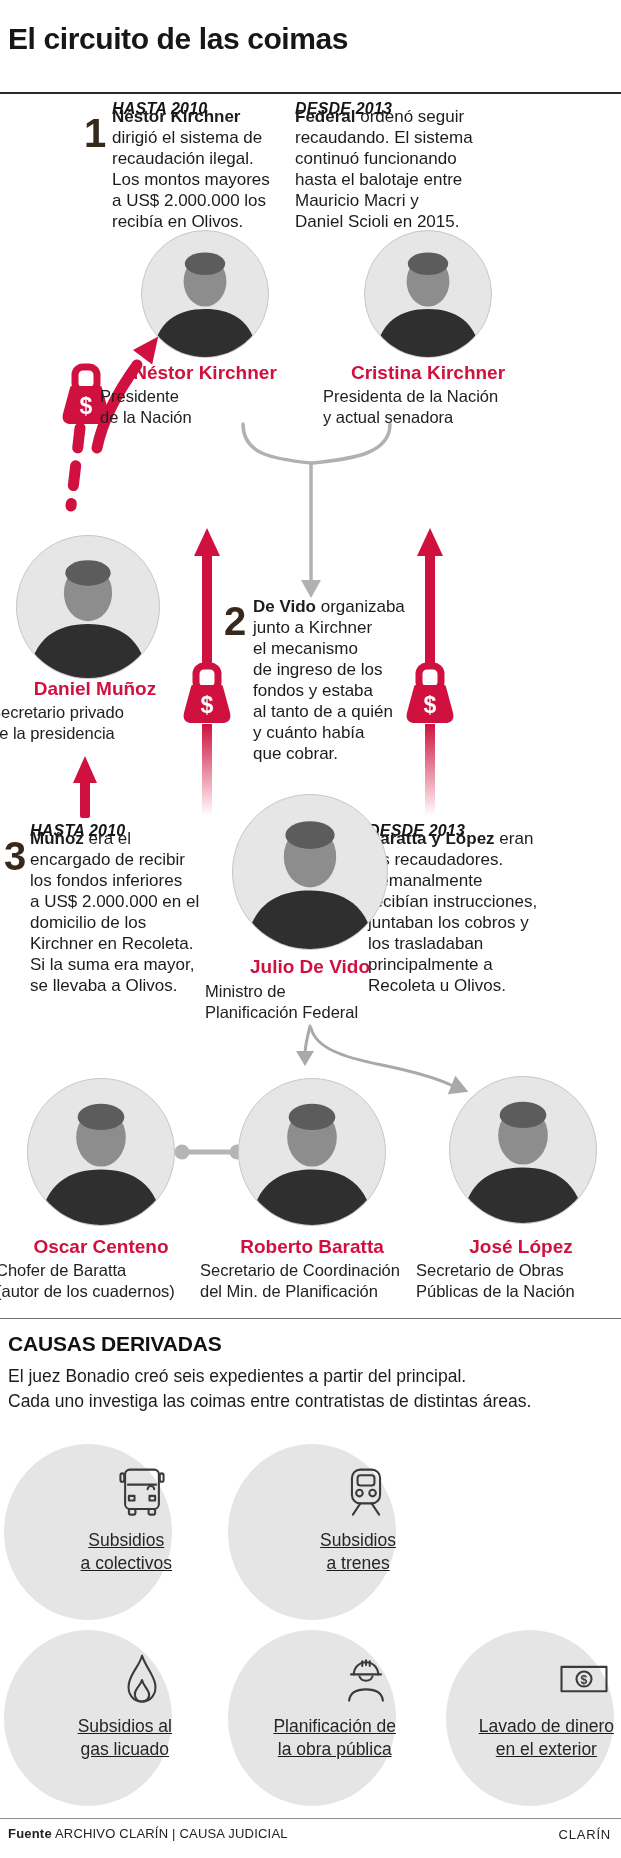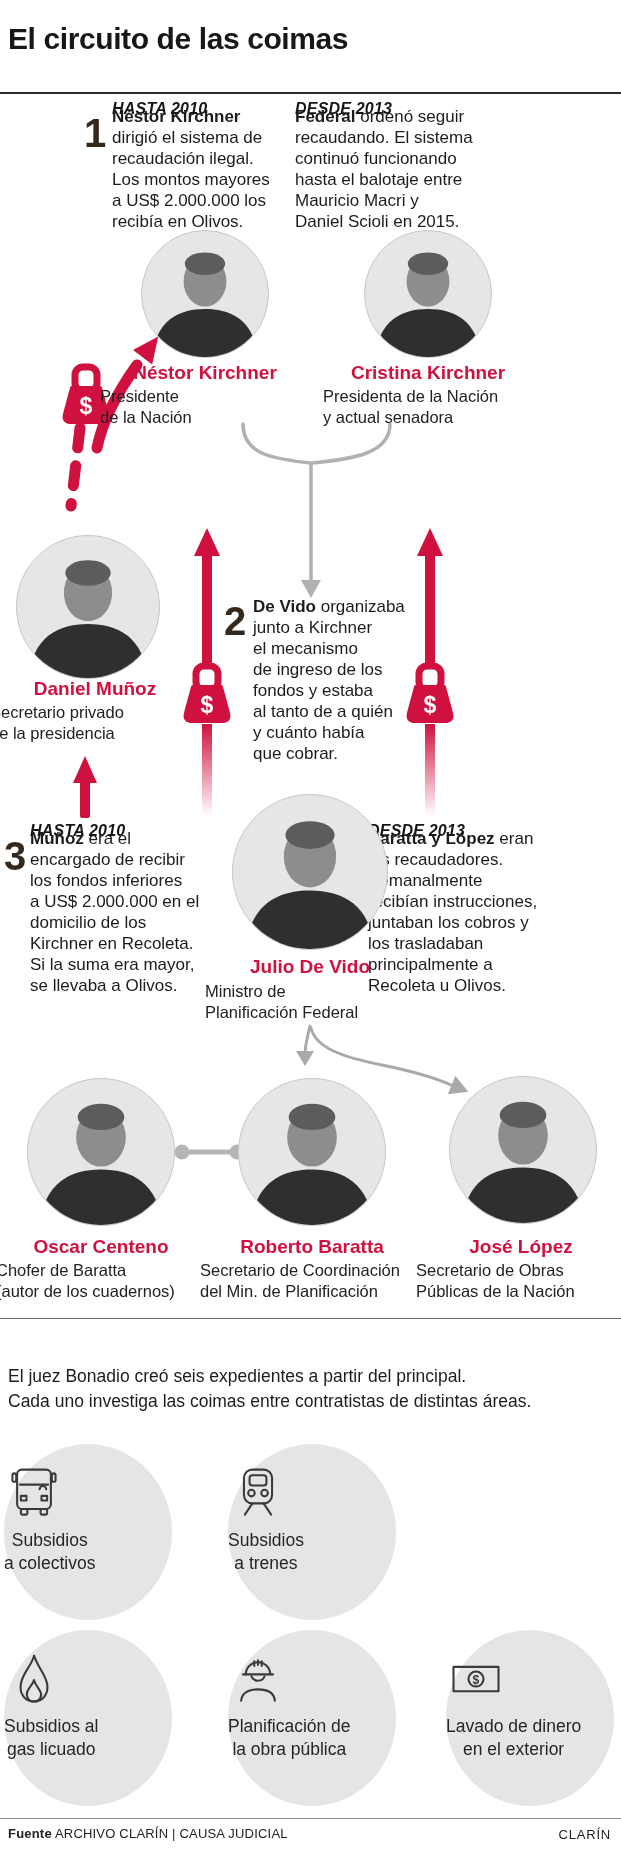--- a/index.html
+++ b/index.html
@@ -19,21 +19,21 @@
   .photo svg{width:100%;height:100%;display:block;}
   .pname{position:absolute;font-size:19px;font-weight:800;color:#d0113f;text-align:center;z-index:3;}
   .prole{position:absolute;font-size:16.5px;line-height:21px;color:#222;
          white-space:pre-line;z-index:3;}
   .flow{position:absolute;left:0;top:0;z-index:1;pointer-events:none;}
   .causas-head{position:absolute;left:8px;top:1332px;font-size:21px;font-weight:800;
                letter-spacing:-0.2px;color:#111;}
   .causas-intro{position:absolute;left:8px;top:1364px;width:606px;font-size:17.5px;line-height:25px;
                 color:#1c1c1c;white-space:pre-line;}
   .causa{position:absolute;width:168px;height:176px;border-radius:50%;background:#e5e5e5;
-         display:flex;flex-direction:column;align-items:flex-start;padding-top:20px;box-sizing:border-box;}
+         display:flex;flex-direction:column;align-items:flex-end;padding-top:20px;box-sizing:border-box;text-decoration:underline;}
   .causa svg{width:60px;height:60px;flex:none;}
   .causa .clabel{margin-top:5px;font-size:17.5px;line-height:23px;text-align:center;
                  white-space:pre-line;color:#262626;}
   .icon-stroke{fill:none;stroke:#3a3a3a;stroke-width:2.2;stroke-linejoin:round;stroke-linecap:round;}
   .footer-left{position:absolute;left:8px;top:1826px;font-size:13px;color:#222;letter-spacing:0.2px;}
   .footer-left .flabel{font-weight:700;}
   .brand{position:absolute;right:10px;top:1827px;font-size:13px;color:#222;letter-spacing:0.8px;}
 </style>
 </head>
 <body>
@@ -207,20 +207,21 @@
   <div class="prole" style="left:-4px;top:1260px;width:210px">Chofer de Baratta
 (autor de los cuadernos)</div>
   <div class="pname" style="left:200px;top:1236px;width:224px">Roberto Baratta</div>
   <div class="prole" style="left:200px;top:1260px;width:224px">Secretario de Coordinación
 del Min. de Planificación</div>
   <div class="pname" style="left:416px;top:1236px;width:210px">José López</div>
   <div class="prole" style="left:416px;top:1260px;width:210px">Secretario de Obras
 Públicas de la Nación</div>
 
   <div class="rule2"></div>
+  <div class="causas-head">CAUSAS DERIVADAS</div>
   <div class="causas-intro">El juez Bonadio creó seis expedientes a partir del principal.
 Cada uno investiga las coimas entre contratistas de distintas áreas.</div>
 
   <div class="causa" style="left:4px;top:1444px">
     <svg viewBox="0 0 64 64">
         <g class="icon-stroke">
       <rect x="14" y="6" width="36" height="42" rx="5"></rect>
           <line x1="17" y1="22" x2="47" y2="22"></line>
       <path d="M 38,27 a 3.5,3.5 0 0 1 7,0"></path>
       <rect x="18" y="34" width="6" height="5"></rect>

